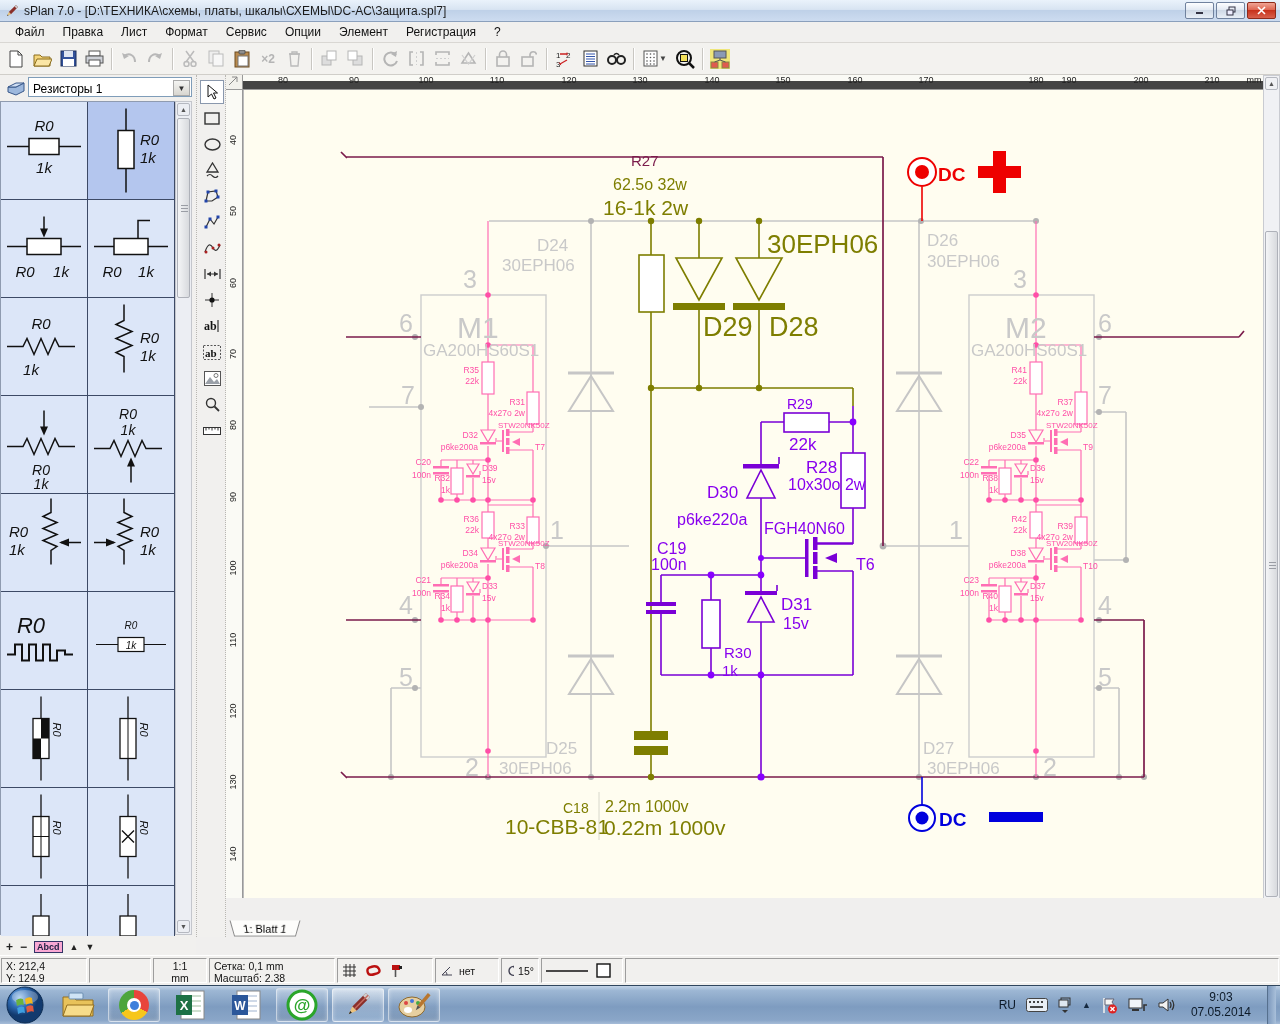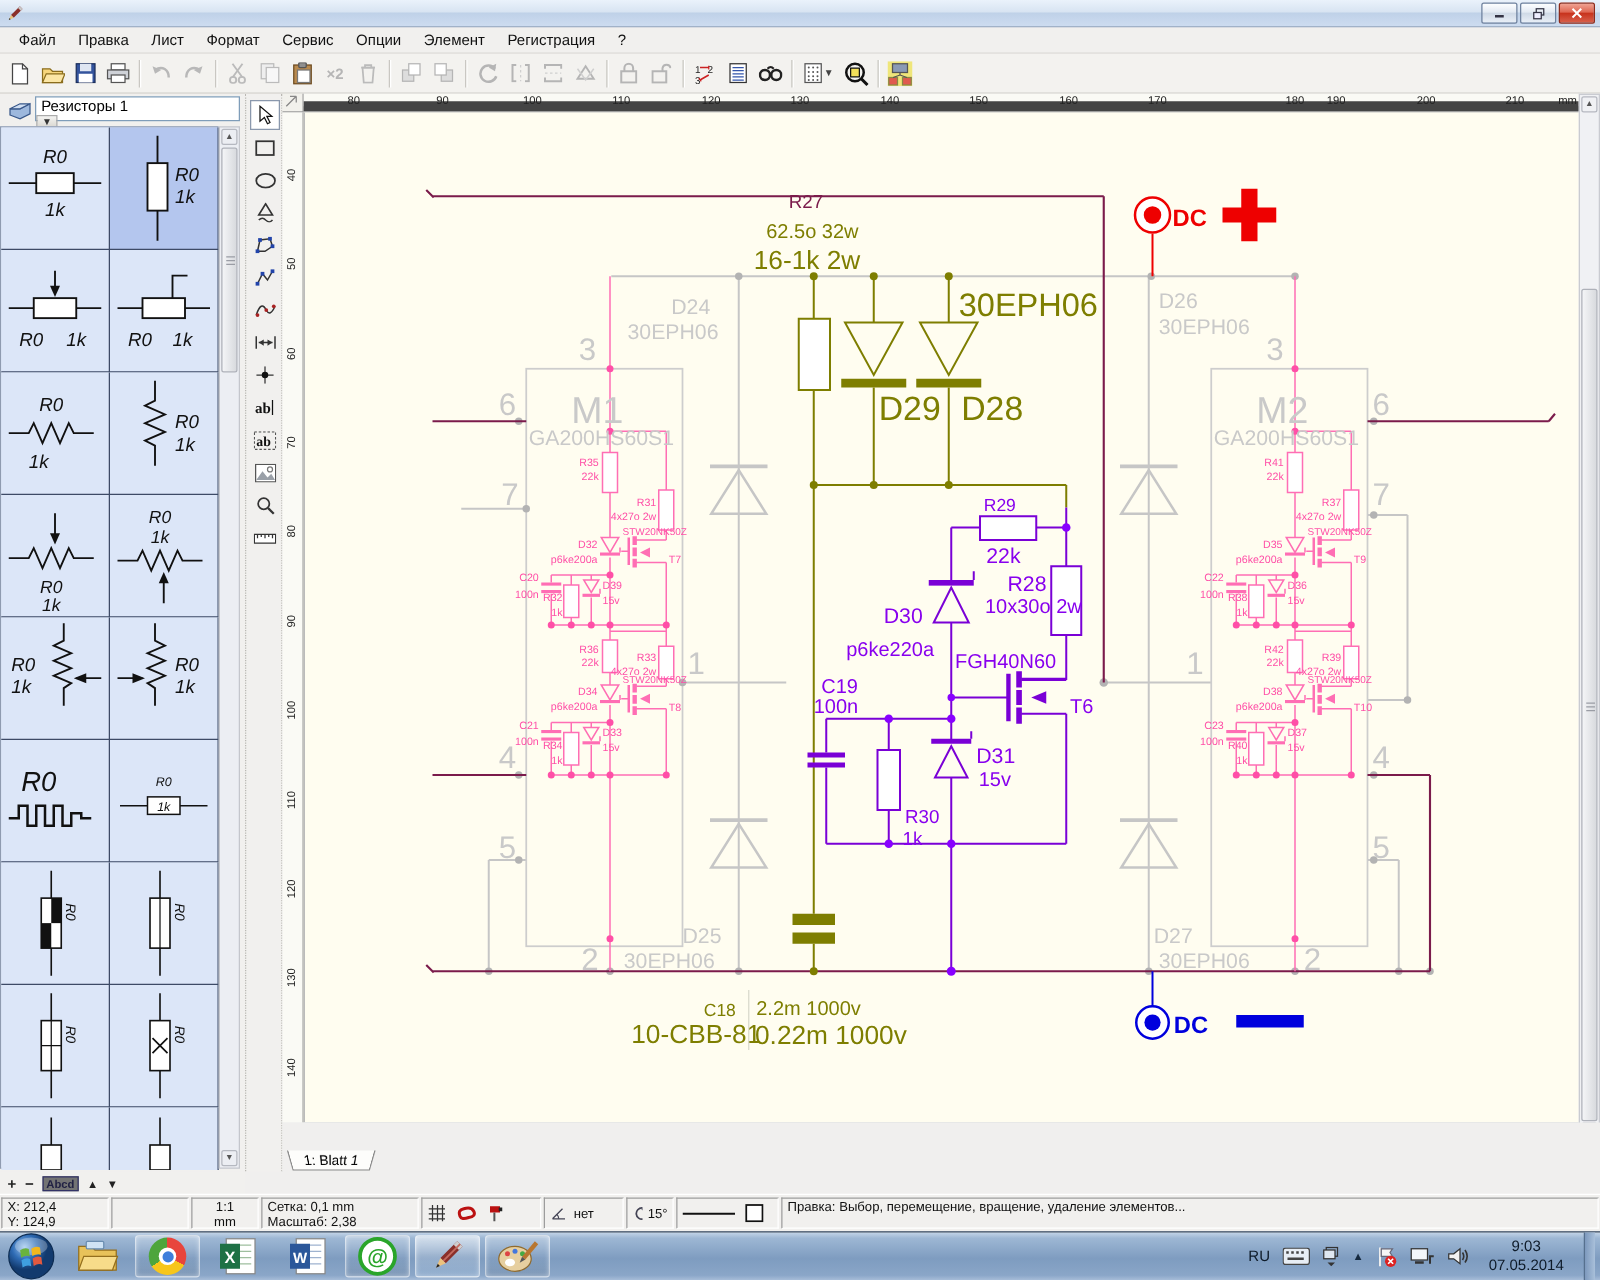--- a/index.html
+++ b/index.html
@@ -20,34 +20,34 @@
   
   #menubar{left:0;top:22px;width:1280px;height:21px;background:#f1f0ee;border-bottom:1px solid #d9d7d3;display:flex;align-items:center;padding-left:6px;}
   .menu-item{font-size:12px;color:#111;padding:3px 9px;}
   
   #toolbar{left:0;top:43px;width:1280px;height:32px;background:#f3f2ef;border-bottom:1px solid #d0cec9;display:flex;align-items:center;padding-left:3px;}
   .tbtn{width:26px;height:26px;display:flex;align-items:center;justify-content:center;border-radius:2px;}
   .tsep{width:1px;height:22px;background:#c9c7c2;margin:0 4px;box-shadow:1px 0 0 #fff;}
   .drop{font-size:8px;color:#444;margin-left:1px;}
   
   #palette{left:0;top:75px;width:196px;height:862px;background:#f1f0ee;}
-  #pal-combo{position:absolute;left:28px;top:2px;width:164px;height:20px;background:#fff;border:1px solid #7f9db9;display:flex;align-items:flex-start;flex-direction:column;}
+  #pal-combo{position:absolute;left:28px;top:2px;width:164px;height:20px;background:#fff;border:1px solid #7f9db9;display:flex;align-items:flex-end;}
   #pal-combo span{font-size:12px;margin-left:4px;flex:1;}
   #pal-combo .cbtn{width:17px;height:16px;margin-right:1px;background:linear-gradient(#f4f4f2,#d8d6d0);border:1px solid #aaa;font-size:8px;display:flex;align-items:center;justify-content:center;color:#333;}
   #pal-grid{position:absolute;left:0;top:26px;width:175px;height:834px;background:#dce6f8;border:1px solid #8f9bb0;}
   .pcell{position:absolute;width:87px;height:98px;border-right:1px solid #3d4a66;border-bottom:1px solid #3d4a66;background:#dce6f8;}
   .pcell.sel{background:#b4c6ee;}
   .pcell svg{width:100%;height:100%;}
   .pcell text{font-style:italic;fill:#111;font-family:"Liberation Sans",sans-serif;}
   #pal-scroll{position:absolute;left:175px;top:26px;width:17px;height:834px;background:#eceef3;border:1px solid #c4c6cc;}
   .scr-arrow{position:absolute;left:1px;width:13px;height:13px;background:linear-gradient(#fdfdfd,#dcdcе0);border:1px solid #b5b8c0;border-radius:2px;font-size:7px;color:#555;display:flex;align-items:center;justify-content:center;}
   .scr-thumb{position:absolute;left:1px;width:13px;background:linear-gradient(90deg,#f4f5f7,#d8dade);border:1px solid #aeb1b9;border-radius:2px;}
   .grip{position:absolute;left:3px;width:7px;height:1px;background:#9a9da5;}
   #pal-foot{position:absolute;left:0;top:862px;width:196px;height:20px;display:flex;align-items:center;gap:7px;padding-left:6px;background:#f1f0ee;font-size:12px;color:#222;}
-  #pal-foot .abcd{border:1px solid #336;padding:0 2px;font-size:9px;font-weight:bold;color:#224;background:#737373;}
+  #pal-foot .abcd{border:1px solid #336;padding:0 2px;font-size:9px;font-weight:bold;color:#224;background:#f9a8d4;}
   
   #toolstrip{left:196px;top:75px;width:30px;height:862px;background:#f1f0ee;border-left:1px dotted #b9b7b2;border-right:1px dotted #b9b7b2;}
   .vtool{position:absolute;left:3px;width:24px;height:24px;display:flex;align-items:center;justify-content:center;text-align:center;}
   .vtool.pressed{background:#fff;border:1px solid #8a98ad;}
   
   #canvas-wrap{left:226px;top:75px;width:1054px;height:862px;background:#f0efee;}
   #ruler-top{position:absolute;left:17px;top:0;width:1020px;height:15px;background:#fafaf5;border-bottom:1px solid #999;
      background-image:linear-gradient(#444 0 0),linear-gradient(#666 0 0);background-repeat:repeat-x;
      background-size:1px 8px,1px 4px;background-position:40px bottom,2.3px bottom;}
   #ruler-left{position:absolute;left:0;top:15px;width:17px;height:808px;background:#fafaf5;border-right:1px solid #999;}
@@ -82,20 +82,21 @@
 
   <div class="abs" id="titlebar">
     <svg class="abs" style="left:4px;top:3px" width="16" height="16">
         <g transform="rotate(45 8 8)">
           <rect x="6.5" y="1" width="3" height="10" fill="#8a2f2a"></rect>
           <rect x="6.5" y="1" width="3" height="2" fill="#c9c9c9"></rect>
           <path d="M6.5 11 L9.5 11 L8 15 Z" fill="#e9c37a"></path>
           <path d="M7.4 13.5 L8.6 13.5 L8 15 Z" fill="#222"></path>
         </g>
       </svg>
+    <span class="title" style="margin-left:24px">sPlan 7.0 - [D:\ТЕХНИКА\схемы, платы, шкалы\СХЕМЫ\DC-AC\Защита.spl7]</span>
     <div class="abs" style="right:4px;top:2px;display:flex;gap:2px">
       <div class="winbtn">
           <svg width="9" height="9">
             <rect x="1" y="6" width="7" height="2" fill="#334"></rect>
           </svg>
         </div>
       <div class="winbtn">
           <svg width="10" height="10">
             <rect x="3" y="1" width="6" height="5" fill="none" stroke="#334"></rect>
             <rect x="1" y="4" width="6" height="5" fill="#eef" stroke="#334"></rect>
@@ -1008,21 +1009,20 @@
     </div>
     <div class="seg" style="width:82px;display:flex;align-items:center;gap:8px">
       <svg width="42" height="4">
           <line x1="0" y1="2" x2="42" y2="2" stroke="#111" stroke-width="1.6"></line>
         </svg>
       <svg width="15" height="15">
           <rect x="1" y="1" width="13" height="13" fill="#fff" stroke="#111" stroke-width="1.4"></rect>
         </svg>
     </div>
     <div class="seg" style="flex:1">
-      <div>Правка: Выбор, перемещение, вращение, удаление элементов...</div>
     </div>
   </div>
 
   <div class="abs" id="taskbar">
     <div style="width:50px;height:39px;display:flex;align-items:center;justify-content:center">
       <svg width="38" height="38">
         <defs>
             <radialGradient id="orb" cx="35%" cy="30%">
               <stop offset="0%" stop-color="#9ec7ef"></stop>
               <stop offset="55%" stop-color="#2f6cb5"></stop>

